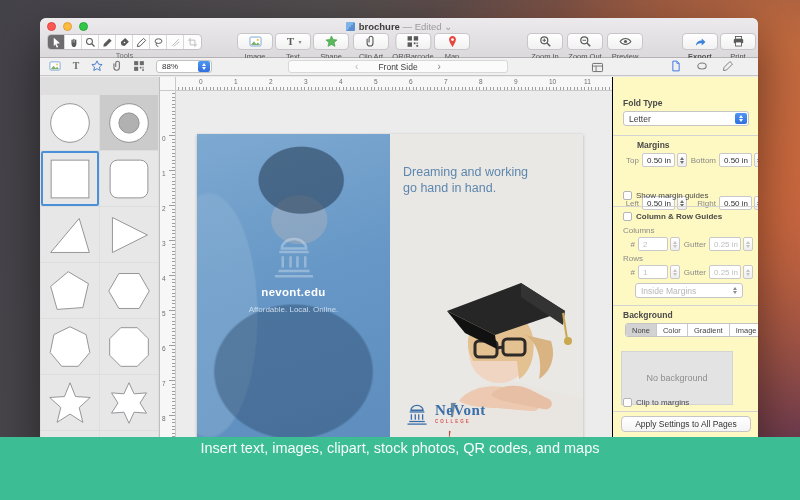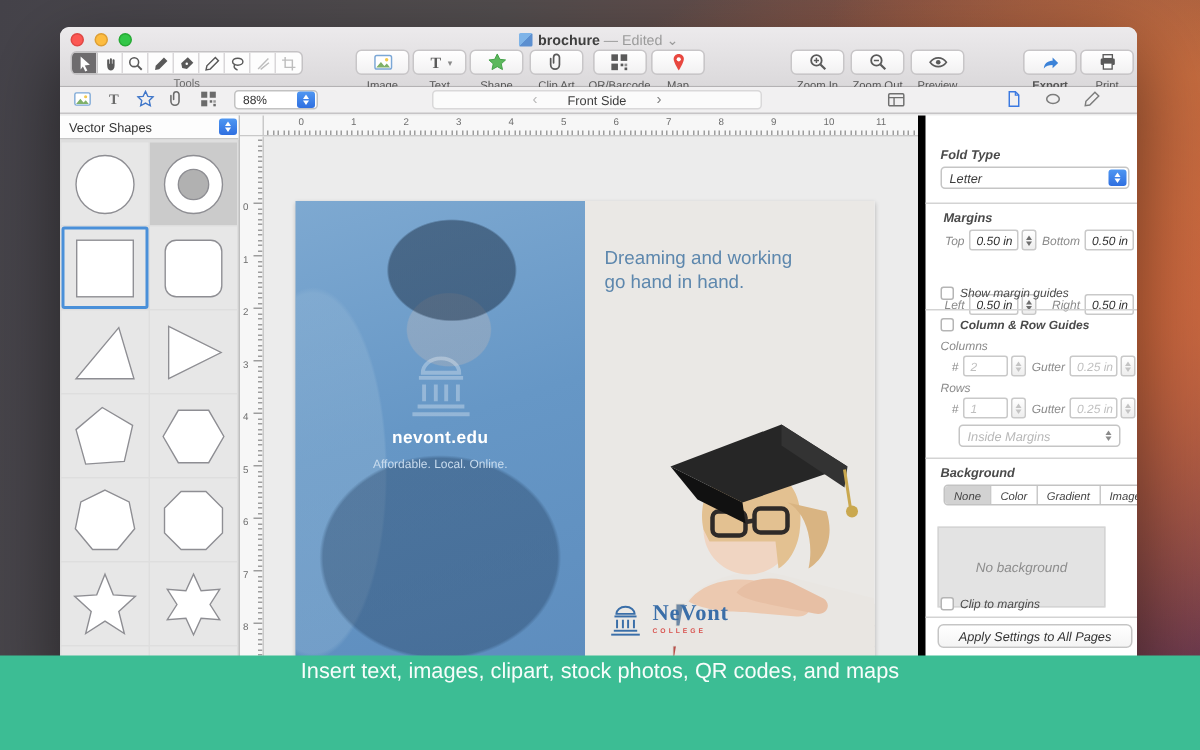--- a/index.html
+++ b/index.html
@@ -94,21 +94,21 @@
   .page-tagline { position:absolute; left:0; right:0; top:171px; text-align:center; color:#c9dcee; font-size:8px; }
   .half-right { width:193px; height:100%; position:relative; background:#eae8e5; overflow:hidden; }
   .page-heading { position:absolute; left:13px; top:30px; font-size:12.5px; line-height:16px; color:#5d87ad; white-space:pre-line; }
   .page-cta { position:absolute; left:13px; top:82px; font-size:8px; font-weight:bold; letter-spacing:.8px; color:#df6059; white-space:pre-line; line-height:10px; }
   .girl { position:absolute; right:0; bottom:0; width:158px; height:215px; }
   .nevont-logo { position:absolute; left:14px; bottom:33px; display:flex; align-items:flex-start; gap:5px; color:#3a6ea8; }
   .nevont-logo svg { width:26px; height:26px; }
   .logo-name { font-size:15px; font-weight:bold; letter-spacing:.5px; line-height:15px; font-family:"Liberation Serif", serif; }
   .logo-sub { font-size:4.5px; letter-spacing:2px; color:#d9534f; font-weight:bold; margin-top:1px; }
   
-  .inspector { position:absolute; right:0; top:59px; width:146px; bottom:0; background:#ffffff; border-left:5px solid #000000; font-size:8.5px; color:#3d3d3d;font-style:italic; }
+  .inspector { position:absolute; right:0; top:59px; width:146px; bottom:0; background:#fef9c3; border-left:1px solid #000000; font-size:8.5px; color:#3d3d3d; }
   .sec-label { font-weight:bold; color:#4a4a4a; }
   .hr { position:absolute; left:0; right:0; height:1px; background:#d3d3d3; }
   .select { background:#fff; border:1px solid #c5c5c5; border-radius:3px; height:15px; display:flex; align-items:center; }
   .select .val { flex:1; padding-left:5px; font-size:8.5px; }
   .select.disabled .val { color:#b8b8b8; }
   .gray-chev { width:11px; height:11px; margin-right:2px; display:flex; flex-direction:column; align-items:center; justify-content:center; gap:1px; }
   .gray-chev i,.gray-chev b { display:block; width:0;height:0;border-left:2.5px solid transparent;border-right:2.5px solid transparent; }
   .gray-chev i{border-bottom:3px solid #8a8a8a;} .gray-chev b{border-top:3px solid #8a8a8a;}
   .field-row { position:absolute; display:flex; align-items:center; }
   .f-label { color:#8a8a8a; text-align:right; font-size:8px; }
@@ -393,27 +393,20 @@
           </span>
           <span style="display: flex;">
             <svg viewBox="0 0 16 16">
               <path d="M10.6 2l3.4 3.4L6 13.4 2 14l.6-4z" fill="none" stroke="currentColor" stroke-width="1.3"></path>
             </svg>
           </span>
         </div>
     </div>
 
     <div class="sidebar">
-      <div class="shape-select">
-        <span class="val">Vector Shapes</span>
-        <span class="chev-box">
-            <i></i>
-            <b></b>
-          </span>
-      </div>
       <div class="shapes-grid" id="shapesGrid">
           <div class="shape-cell">
             <svg viewBox="0 0 100 100">
               <circle cx="50" cy="50" r="42"></circle>
             </svg>
           </div>
           <div class="shape-cell hover">
             <svg viewBox="0 0 100 100">
               <circle cx="50" cy="50" r="42"></circle>
               <circle class="inner" cx="50" cy="50" r="22"></circle>
@@ -800,21 +793,21 @@
     <div class="inspector">
       <div style="position:absolute;left:10px;top:21px;" class="sec-label">Fold Type</div>
       <div class="select" style="position:absolute;left:10px;top:34px;width:126px;">
         <span class="val">Letter</span>
         <span class="chev-box">
             <i></i>
             <b></b>
           </span>
       </div>
       <div class="hr" style="top:58px;"></div>
-      <div style="position:absolute;left:12px;top:63px;text-align:right;" class="sec-label">Margins</div>
+      <div style="position:absolute;left:24px;top:63px;text-align:right;" class="sec-label">Margins</div>
 
       <div class="field-row" style="left:8px;top:76px;">
         <span class="f-label" style="width:18px;">Top</span>
         <span class="f-box" style="width:33px;margin-left:3px;">0.50 in</span>
         <span class="stepper">
             <i></i>
             <b></b>
           </span>
         <span class="f-label" style="width:29px;">Bottom</span>
         <span class="f-box" style="width:33px;margin-left:3px;">0.50 in</span>

